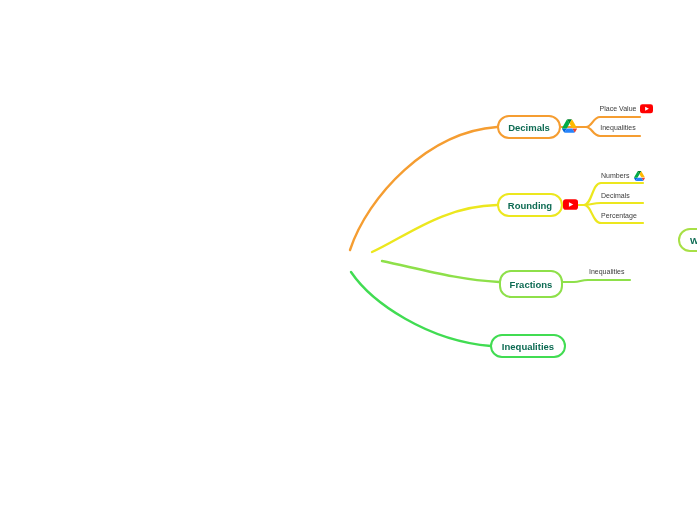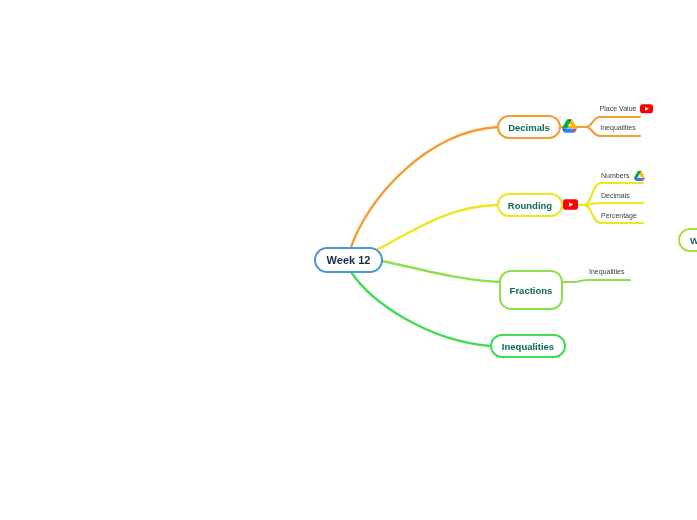--- a/index.html
+++ b/index.html
@@ -79,33 +79,30 @@
         <path fill="#2684fc" d="m59.8 53h-32.3l-13.75 23.8c1.35.8 2.9 1.2 4.5 1.2h50.8c1.6 0 3.15-.45 4.5-1.2z"></path>
         <path fill="#ffba00" d="m73.4 26.5-12.7-22c-.8-1.4-1.95-2.5-3.3-3.3l-13.75 23.8 13.75 23.8h27.45c0-1.55-.4-3.1-1.2-4.5z"></path>
       </g>
       <g id="yt">
         <rect width="24" height="17" rx="4.5" fill="#ff0000"></rect>
         <polygon points="9.5,4.8 16.5,8.5 9.5,12.2" fill="#ffffff"></polygon>
       </g>
     </defs>
   </svg>
 
-  <div class="node root" style="left: 314px; top: 247px; width: 69px; height: 26px; border-color: rgb(74, 151, 216);">
-    <span>Week 12</span>
-  </div>
 
   <div class="node level1" style="left: 497px; top: 115px; width: 64px; height: 24px; border-radius: 12px; border-color: rgb(245, 157, 49);">
     <span>Decimals</span>
   </div>
 
   <div class="node level1" style="left: 497px; top: 193px; width: 66px; height: 24px; border-radius: 12px; border-color: rgb(236, 231, 30);">
     <span>Rounding</span>
   </div>
 
-  <div class="node level1" style="left: 499px; top: 270px; width: 64px; height: 40px; border-radius: 12px; border-color: rgb(142, 224, 74);">
+  <div class="node level1" style="left: 499px; top: 270px; width: 64px; height: 28px; border-radius: 12px; border-color: rgb(142, 224, 74);">
     <span>Fractions</span>
   </div>
 
   <div class="node level1" style="left: 490px; top: 334px; width: 76px; height: 24px; border-radius: 12px; border-color: rgb(65, 220, 82);">
     <span>Inequalities</span>
   </div>
 
   <div class="node level1" style="left: 678px; top: 228px; width: 60px; height: 24px; border-radius: 12px; justify-content: flex-start; padding-left: 10px; border-color: rgb(168, 224, 70);">
     <span>W</span>
   </div>

